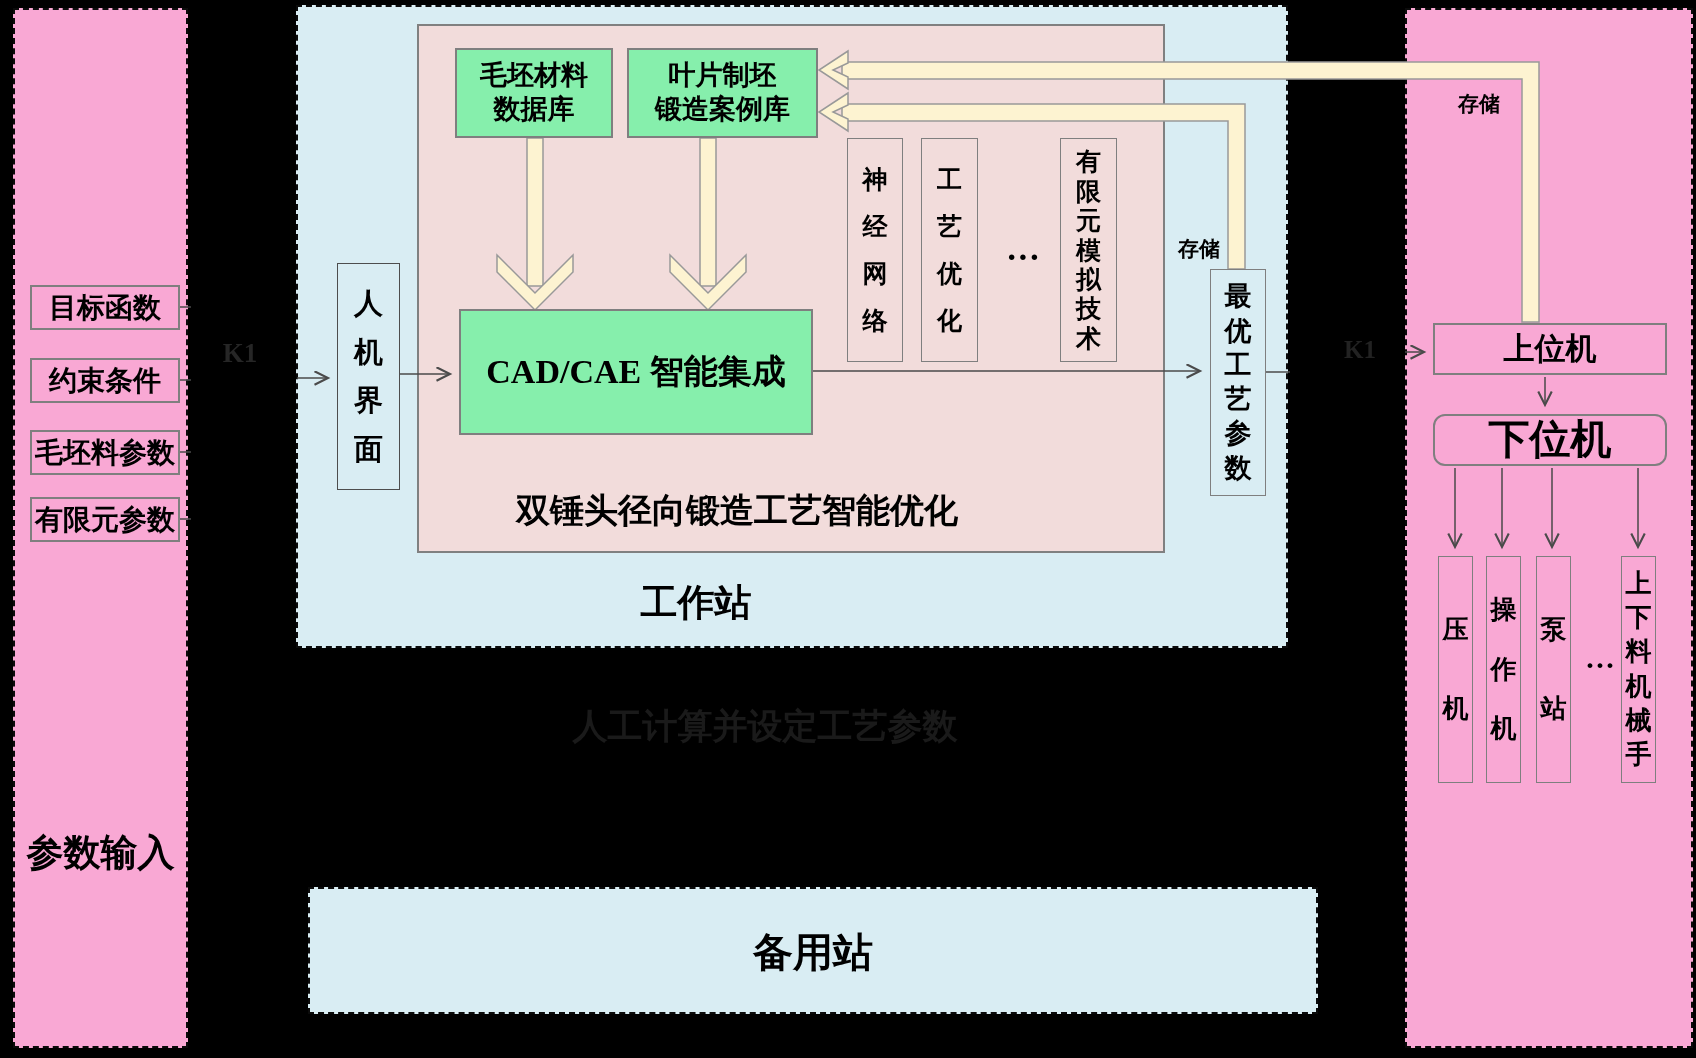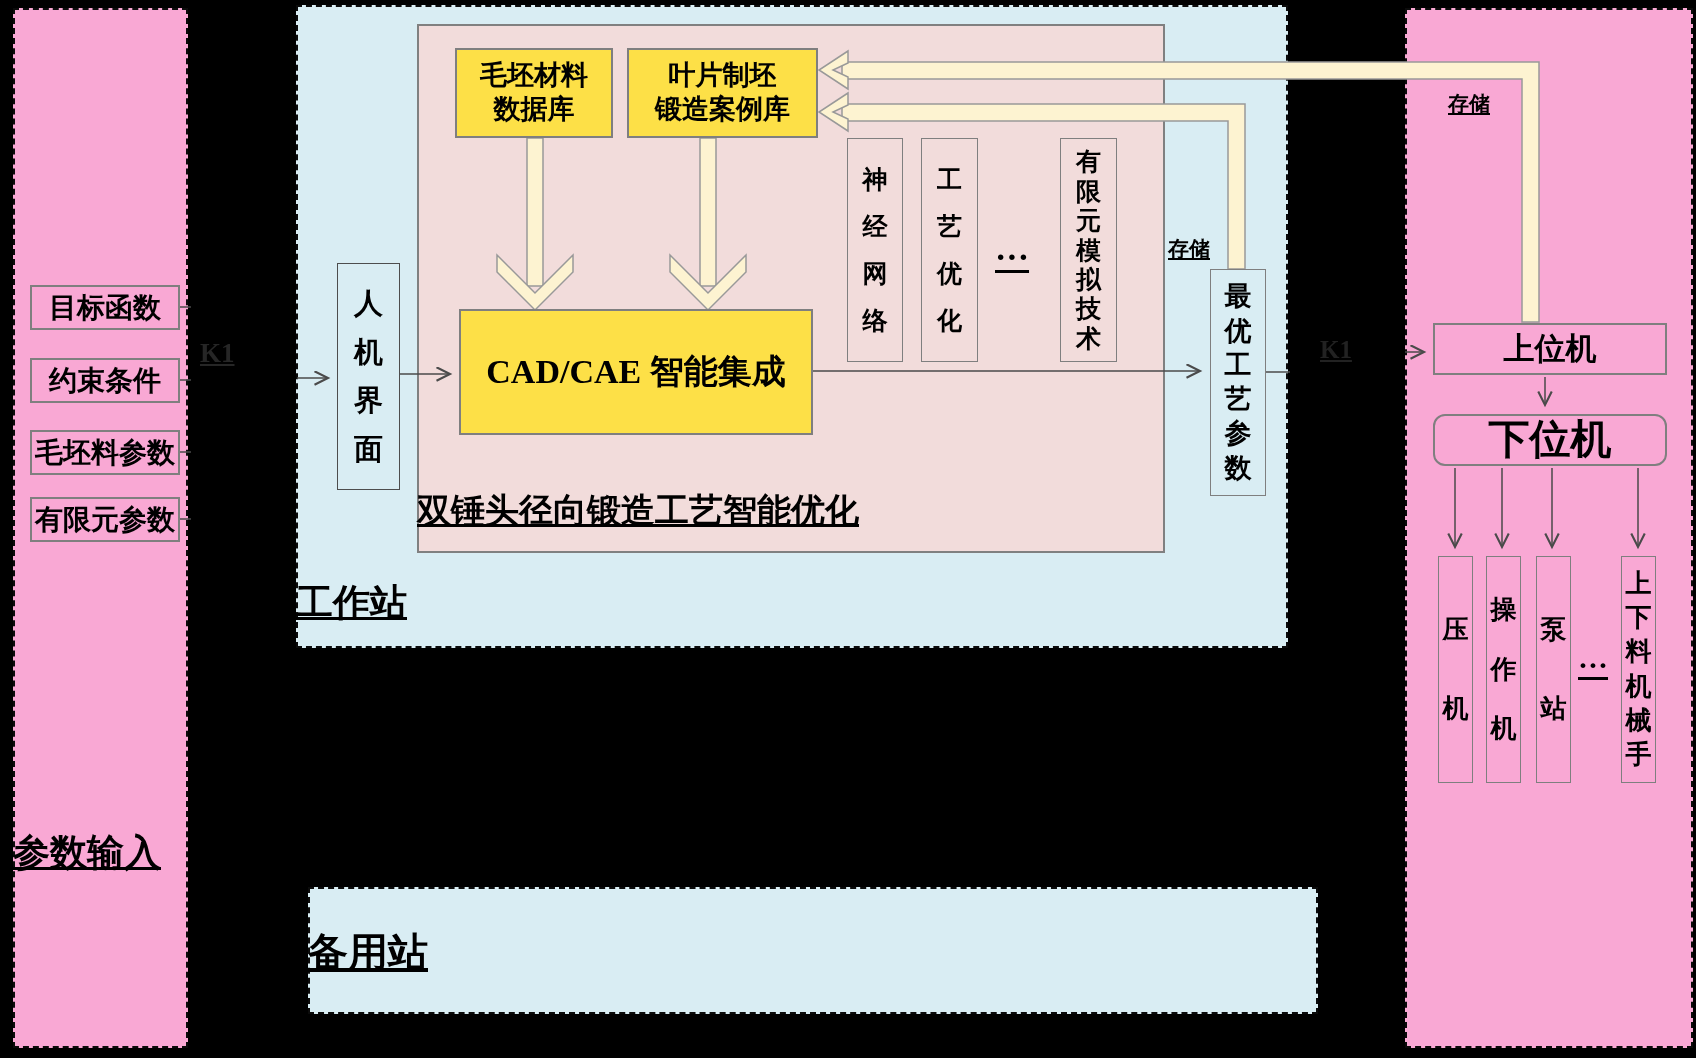--- a/index.html
+++ b/index.html
@@ -1,27 +1,27 @@
 <!DOCTYPE html>
 <html><head>
 <meta charset="utf-8">
 <style>
   html,body{margin:0;padding:0;background:#000;}
   #stage{position:relative;width:1696px;height:1058px;background:#000;overflow:hidden;
          font-family:"Liberation Serif","DejaVu Serif",serif;font-weight:bold;color:#000;}
   .abs{position:absolute;box-sizing:border-box;}
   .panel{position:absolute;box-sizing:border-box;border:2px dashed #0b0b0b;}
-  .bx{position:absolute;box-sizing:border-box;background:#fde047;border:2px solid #7f7f7f;
+  .bx{position:absolute;box-sizing:border-box;background:#86efac;border:2px solid #7f7f7f;
       display:flex;align-items:center;justify-content:center;text-align:center;line-height:1.25;}
   .blue{background:#d9edf3;}
   .pinkbg{background:#f2dcdb;}
   .whitebg{background:#f9a8d4;}
   .vtext{display:flex;flex-direction:column;align-items:center;justify-content:space-evenly;padding:6px 0;}
   .vtext span{display:block;line-height:1;}
-  .lbl{position:absolute;text-align:left;text-decoration:underline;}
+  .lbl{position:absolute;text-align:center;}
   .pre{white-space:pre-line;}
   svg{position:absolute;left:0;top:0;pointer-events:none;}
   .z1{z-index:1}.z2{z-index:2}.z3{z-index:3}
 </style>
 </head>
 <body>
 
 <div id="stage">
 
   <div class="panel whitebg z1" style="left:13px;top:8px;width:175px;height:1040px;"></div>
@@ -154,14 +154,15 @@
       <span>机</span>
       <span>械</span>
       <span>手</span>
     </div>
 
 
   <div class="lbl z3" style="left:308px;top:925px;width:1010px;font-size:40px;">备用站</div>
 
   <div class="lbl z2" style="left:200px;top:338px;width:80px;font-size:27px;color:#262626;">K1</div>
   <div class="lbl z2" style="left:1320px;top:336px;width:80px;font-size:25px;color:#222222;">K1</div>
+  <div class="lbl z2" style="left:530px;top:703px;width:470px;font-size:35px;color:#1a1a1a;white-space:nowrap;">人工计算并设定工艺参数</div>
 
 </div>
 
 </body></html>

